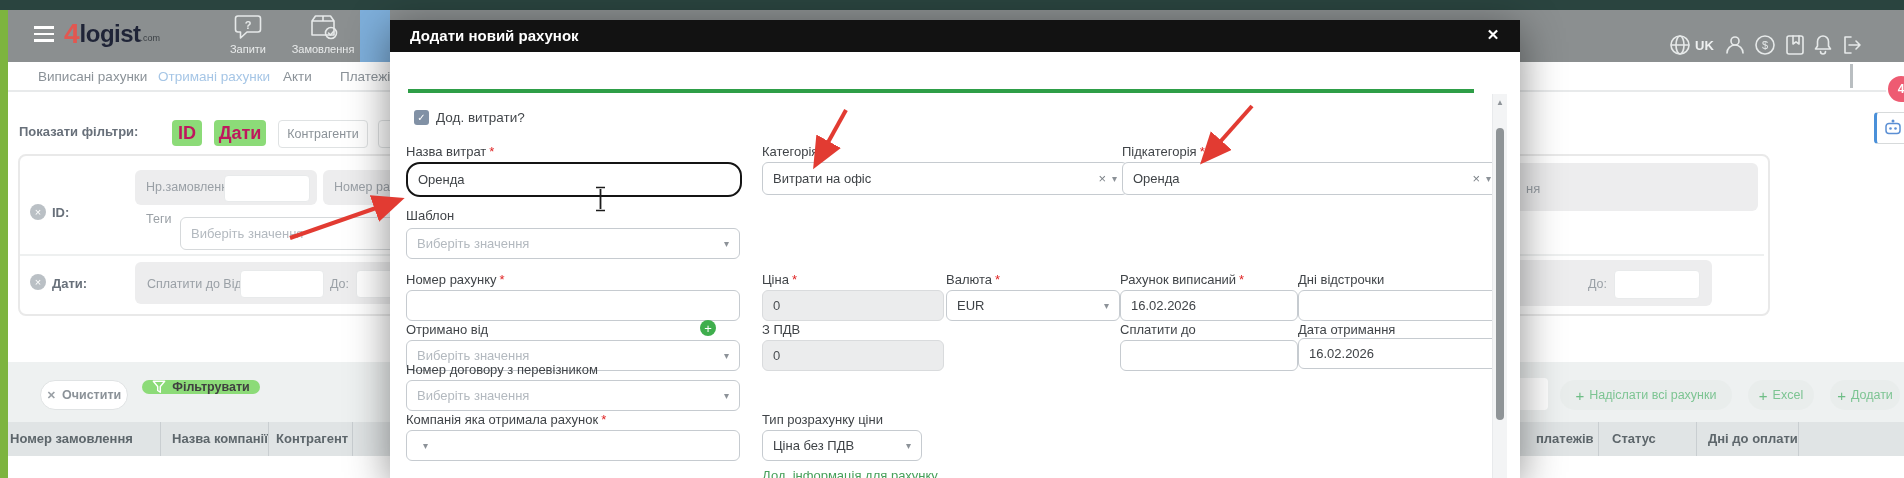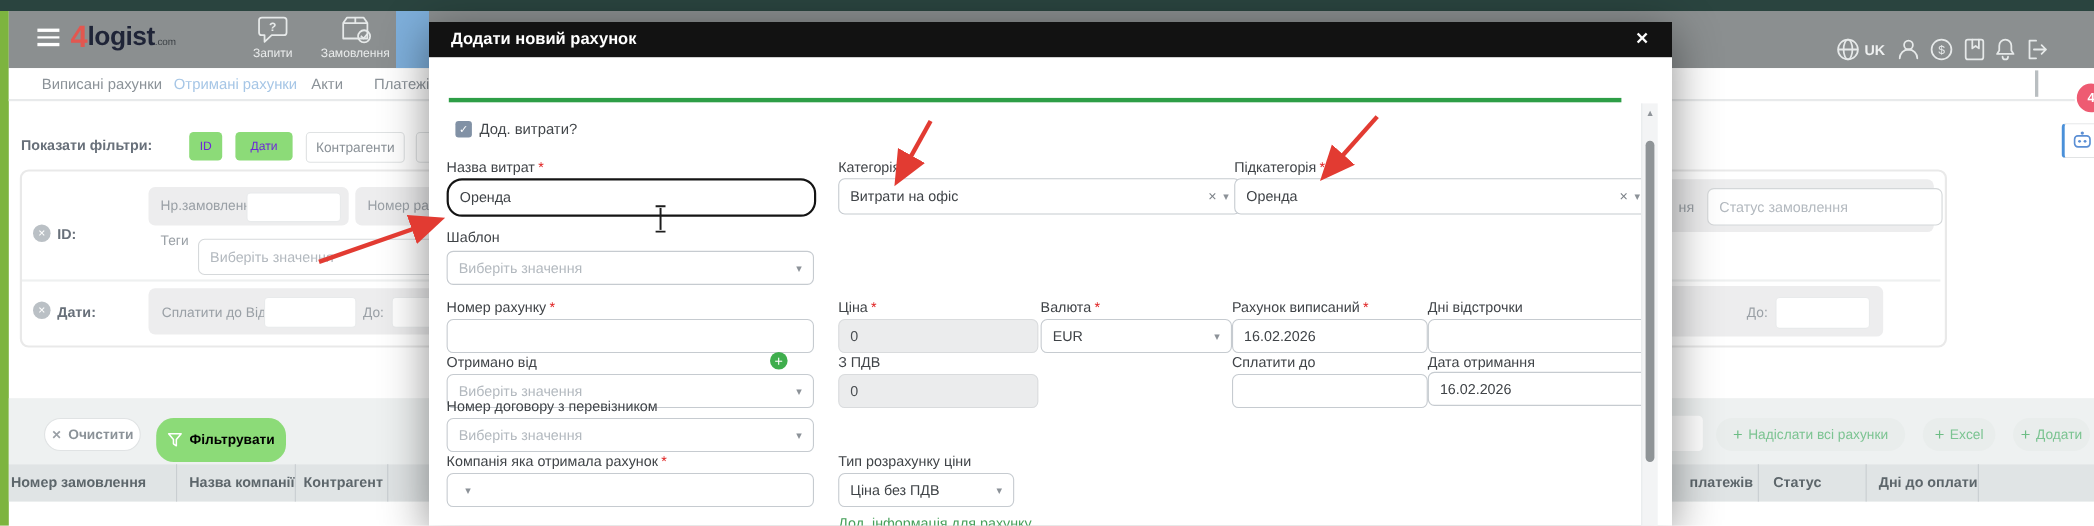--- a/index.html
+++ b/index.html
@@ -15,21 +15,21 @@
   .fld .val{flex:1;overflow:hidden}
   .ph-t{color:#b3b9bf}
   .caret{color:#8c9298;font-size:10px;margin-left:6px}
   .clearx{color:#7c8288;font-size:13px;margin-left:8px}
   .fgroup{position:absolute;background:#ededee;border-radius:6px;overflow:hidden}
   .glabel{position:absolute;font-size:12.5px;color:#9aa0a6;white-space:nowrap}
   .winput{position:absolute;background:#fff;border-radius:4px;border:1px solid #e8eaeb}
   .circx{position:absolute;width:16px;height:16px;border-radius:50%;background:#bac0c5;
          color:#fff;font-size:11px;display:flex;align-items:center;justify-content:center}
   .rowlbl{position:absolute;font-size:13px;font-weight:bold;color:#68707a}
-  .gbtn{position:absolute;background:#8cdb78;color:#6d28d9;font-weight:normal;font-size:11px;
+  .gbtn{position:absolute;background:#8cdb78;color:#be185d;font-weight:bold;font-size:18px;
         border-radius:4px;display:flex;align-items:center;justify-content:center}
   .wbtn{position:absolute;background:#fff;color:#8b9298;font-size:12.5px;border:1px solid #dfe2e3;
         border-radius:4px;display:flex;align-items:center;justify-content:center}
   .pill{position:absolute;border-radius:16px;display:flex;align-items:center;justify-content:center;
         font-size:12.5px;white-space:nowrap}
   .thcell{position:absolute;font-size:13px;font-weight:bold;color:#5d666b;white-space:nowrap}
   .vsep{position:absolute;width:1px;background:#c9ced1}
   .tabtxt{position:absolute;font-size:13.5px;color:#8b9298;white-space:nowrap}
   .ic{stroke:#e6e9e9;fill:none;stroke-width:1.6;stroke-linecap:round;stroke-linejoin:round}
   .hdrlbl{position:absolute;font-size:11px;color:#e9ebeb;text-align:center;white-space:nowrap}
@@ -141,35 +141,32 @@
   <div class="rowlbl" style="left:52px;top:276px">Дати:</div>
 
   <div class="fgroup" style="left:135px;top:262px;width:296px;height:42px"></div>
   <div class="glabel" style="left:147px;top:277px">Сплатити до Від:</div>
   <div class="winput" style="left:240px;top:270px;width:82px;height:26px"></div>
   <div class="glabel" style="left:330px;top:277px">До:</div>
   <div class="winput" style="left:356px;top:270px;width:70px;height:26px"></div>
 
   <div class="fgroup" style="left:1400px;top:163px;width:358px;height:48px"></div>
   <div class="glabel" style="left:1526px;top:181px;font-size:13px">ня</div>
-  <div class="fld" style="left:1552px;top:171px;width:192px;height:32px;border-color:#d4d7d9">
-    <span class="val ph-t">Статус замовлення</span>
-  </div>
   <div class="fgroup" style="left:1420px;top:260px;width:292px;height:46px"></div>
   <div class="glabel" style="left:1588px;top:277px">До:</div>
   <div class="winput" style="left:1614px;top:270px;width:84px;height:27px"></div>
 
 
   <div class="abs" style="left:8px;top:362px;width:1896px;height:60px;background:#eef1f1"></div>
 
   <div class="pill" style="left:40px;top:380px;width:86px;height:28px;background:#fff;border:1px solid #e0e3e4;color:#8b9298;font-weight:bold">
     <span style="color:#9aa0a6;font-size:11px;margin-right:6px">✕</span>
     <span>Очистити</span>
   </div>
-  <div class="pill" style="left:142px;top:380px;width:118px;height:40px;background:#8cdb78;color:#000000;font-weight:bold">
+  <div class="pill" style="left:142px;top:380px;width:118px;height:14px;background:#8cdb78;color:#404040;font-weight:bold">
     <svg width="14" height="14" viewBox="0 0 16 16" style="margin-right:6px">
       <path d="M1.5 1.5 h13 l-5 6 v6.5 l-3 -2 v-4.5 z" fill="none" stroke="#fff" stroke-width="1.6" stroke-linejoin="round"></path>
     </svg>
     <span>Фільтрувати</span>
   </div>
 
   <div class="abs" style="left:1484px;top:378px;width:64px;height:32px;background:#fff;border-radius:4px"></div>
 
   <div class="pill" style="left:1560px;top:380px;width:172px;height:30px;background:#e9edec;color:#7cc492">
     <span style="font-size:15px;margin-right:5px;color:#6dbd85">+</span>

